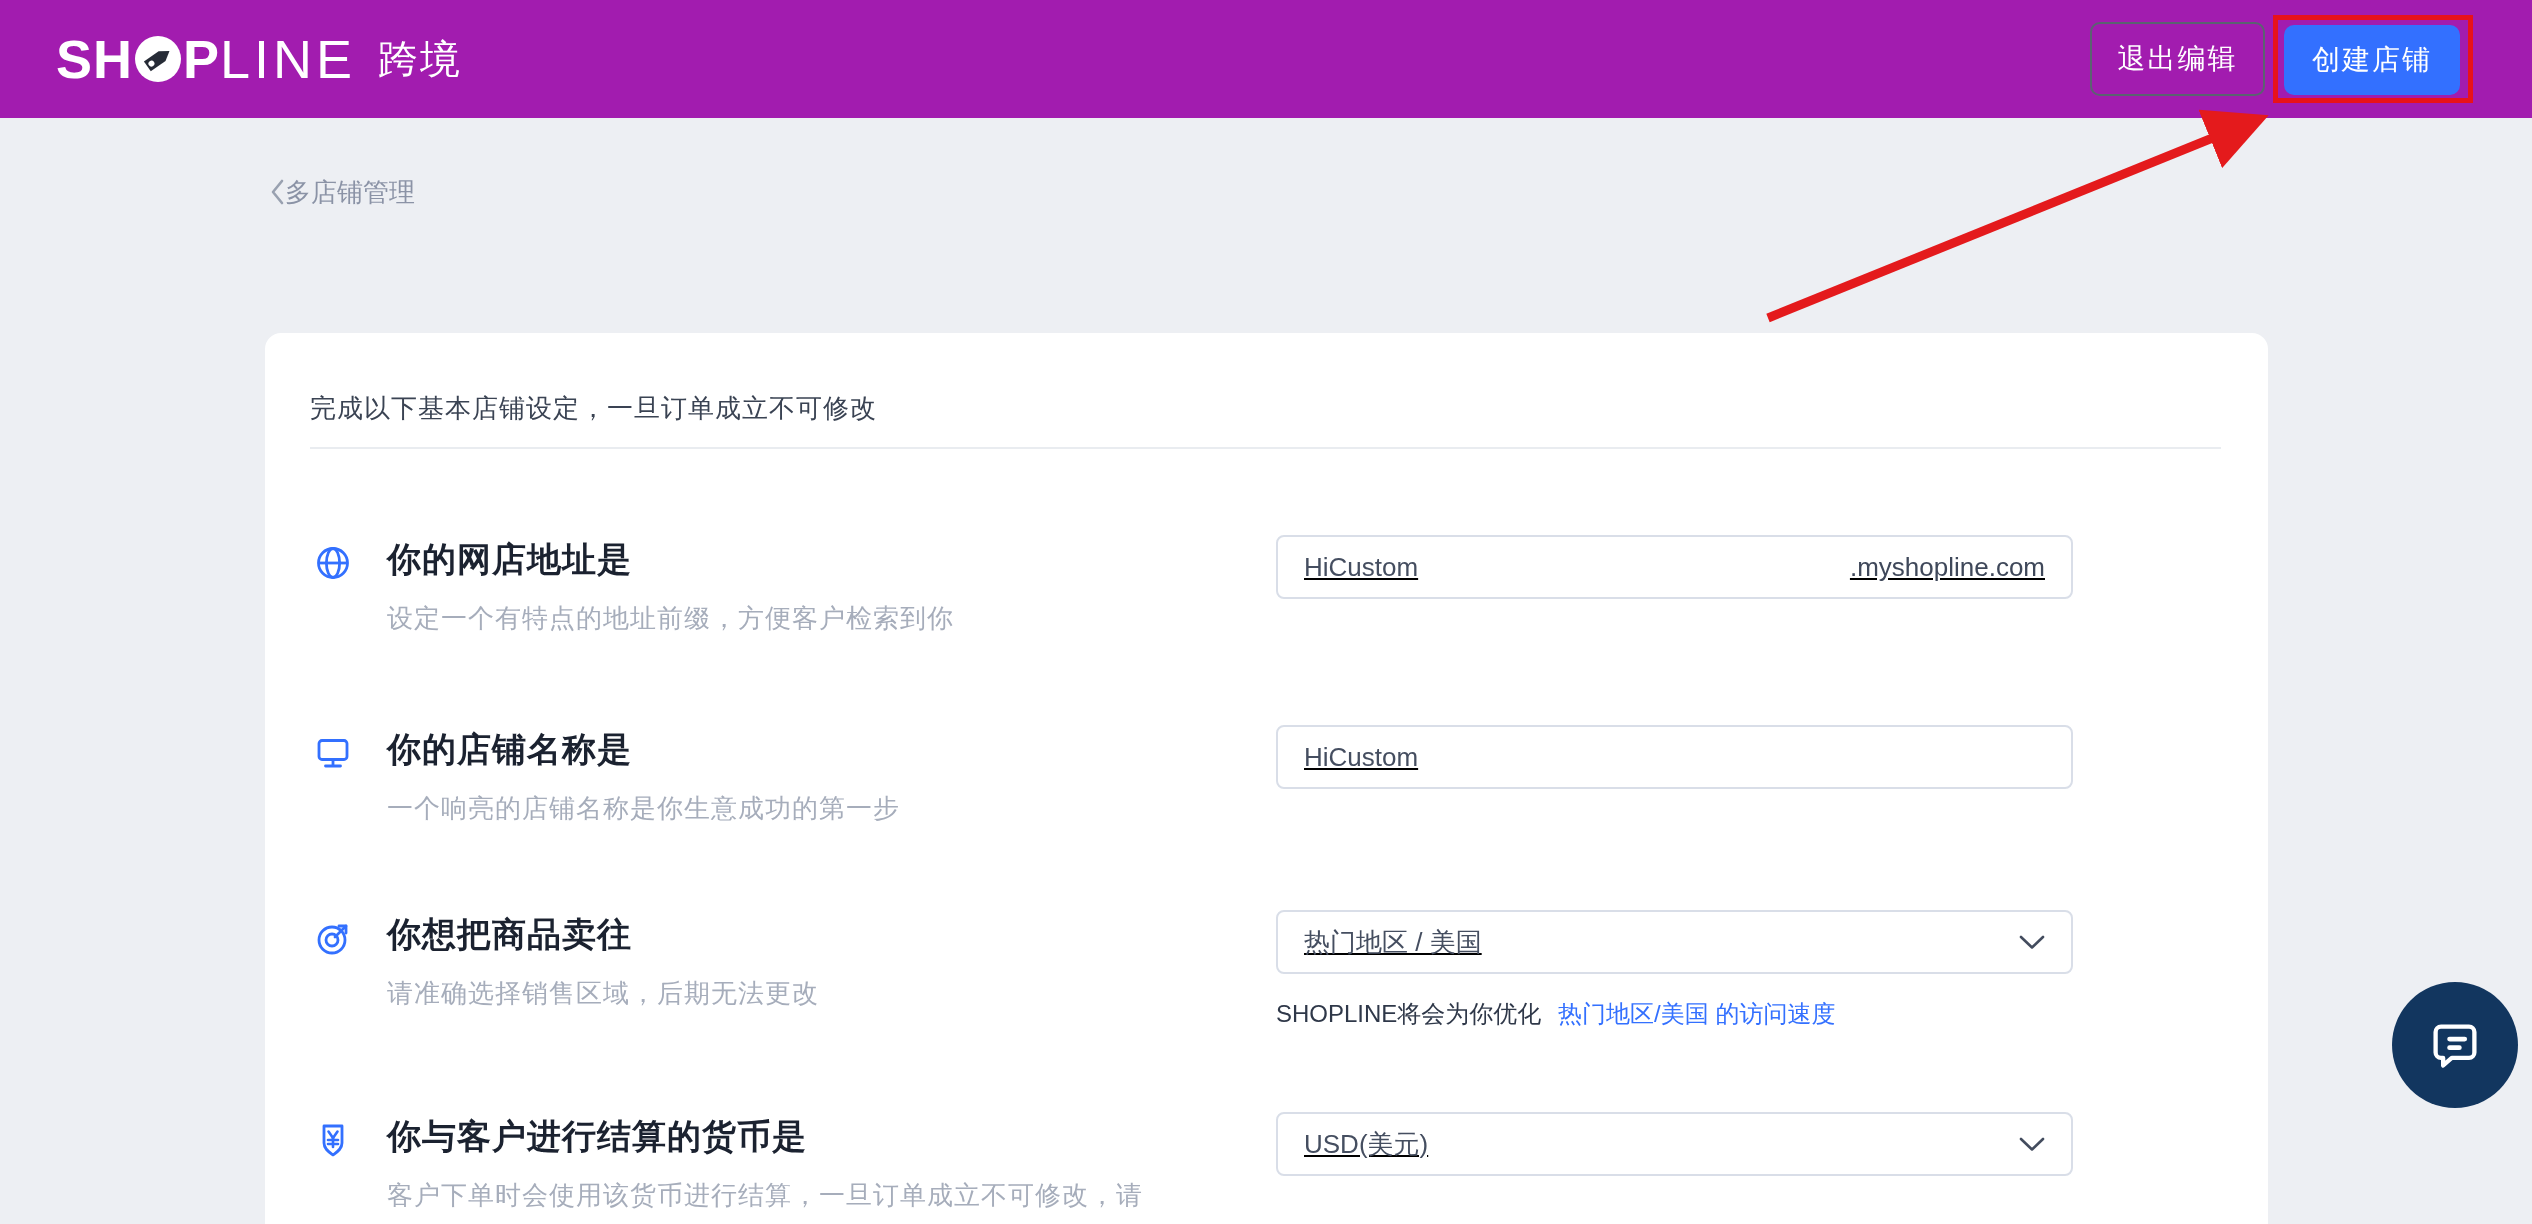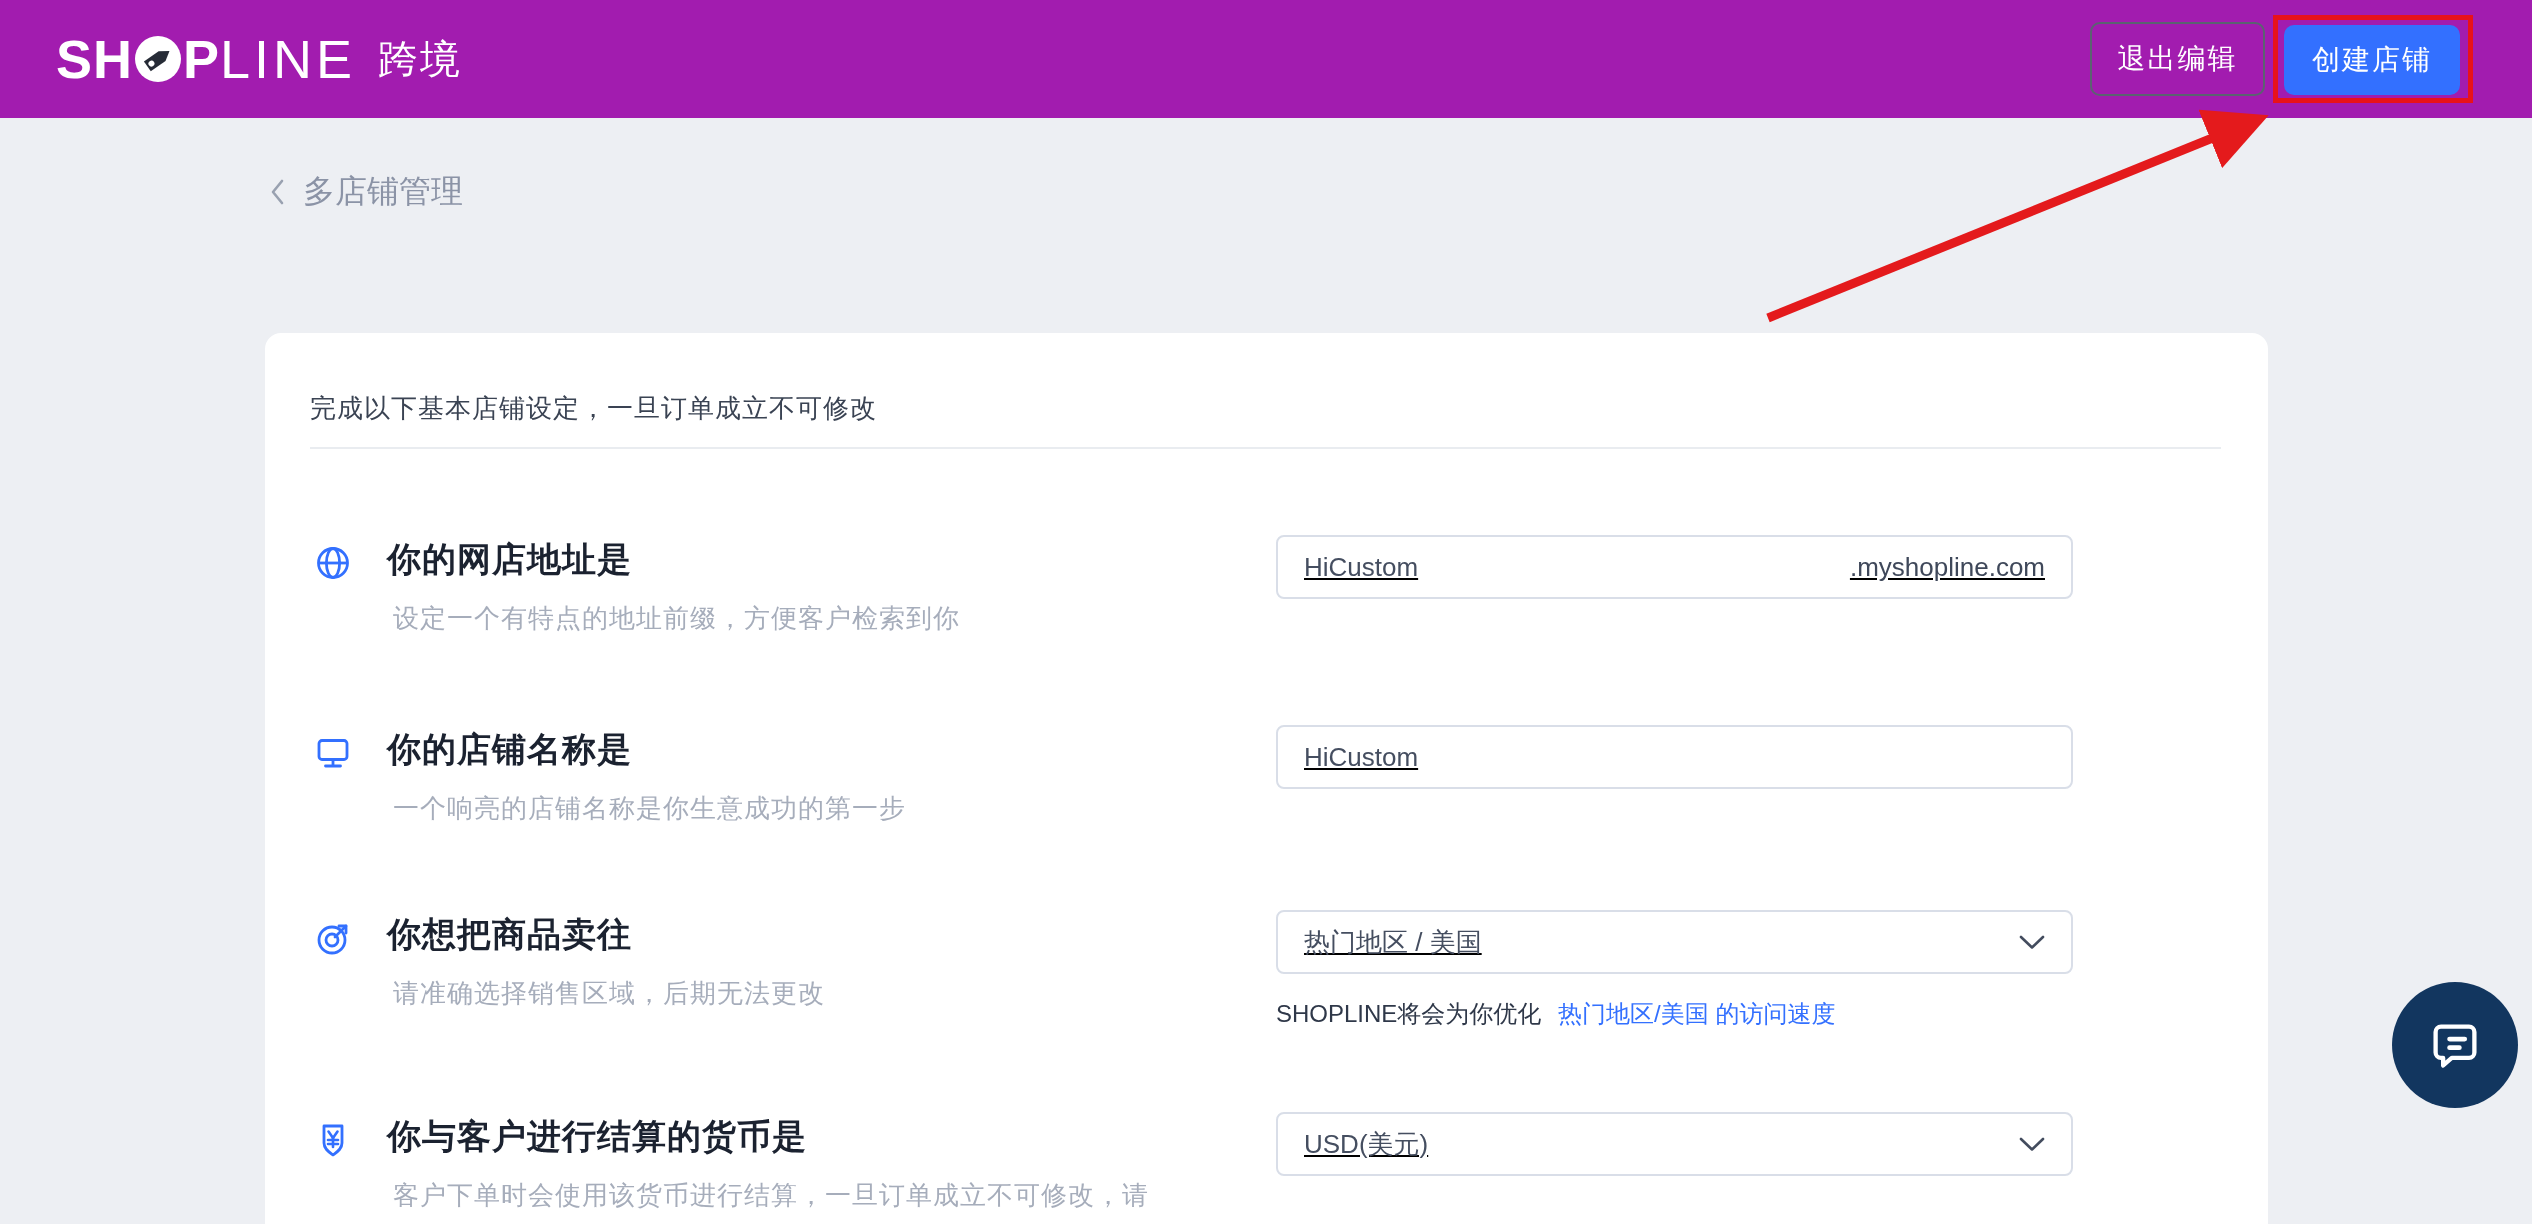--- a/index.html
+++ b/index.html
@@ -45,21 +45,21 @@
     position:absolute; left:0; top:0; width:2532px; height:1224px;
     z-index:55; pointer-events:none;
   }
 
   
   .breadcrumb {
     position:absolute; left:270px; top:176px; height:32px;
     display:flex; align-items:center; cursor:pointer; z-index:2;
   }
   .breadcrumb svg { display:block; }
-  .breadcrumb-label { color:#8b93a6; font-size:32px; margin-left:18px; }
+  .breadcrumb-label { color:#8b93a6; font-size:26px; }
   .page-title {
     position:absolute; left:266px; top:226px; font-size:40px; font-weight:700;
     color:#1b2230; letter-spacing:1px; z-index:2;
   }
 
   
   .card {
     position:absolute; left:265px; top:333px; width:2003px; height:1060px;
     background:#ffffff; border-radius:16px; z-index:2;
   }
@@ -76,21 +76,21 @@
   .row-1 { top:204px; } .row-2 { top:394px; } .row-3 { top:579px; } .row-4 { top:781px; }
 
   .row-icon { position:absolute; left:48px; top:6px; width:40px; height:40px; }
   .row-icon svg { display:block; }
   .row-title {
     position:absolute; left:122px; top:0; font-size:34px; font-weight:700;
     color:#1b2230; letter-spacing:1px; white-space:nowrap;
   }
   .row-subtitle {
     position:absolute; left:122px; top:64px; font-size:26px; color:#a6adbb;
-    letter-spacing:1px; white-space:nowrap;margin-left:6px;
+    letter-spacing:1px; white-space:nowrap;
   }
   .row-control {
     position:absolute; left:1011px; top:-2px; width:797px; height:64px;
     border:2px solid #d9dee8; border-radius:8px; background:#fff;
     display:flex; align-items:center; padding:0 26px;text-decoration:underline;
   }
   .ctl-value { font-size:26px; color:#454e60; flex:1; white-space:nowrap; }
   .ctl-suffix { font-size:26px; color:#3f485a; white-space:nowrap; }
   .ctl-select { cursor:pointer; }
   .ctl-chevron { flex:none; margin-left:16px; }

